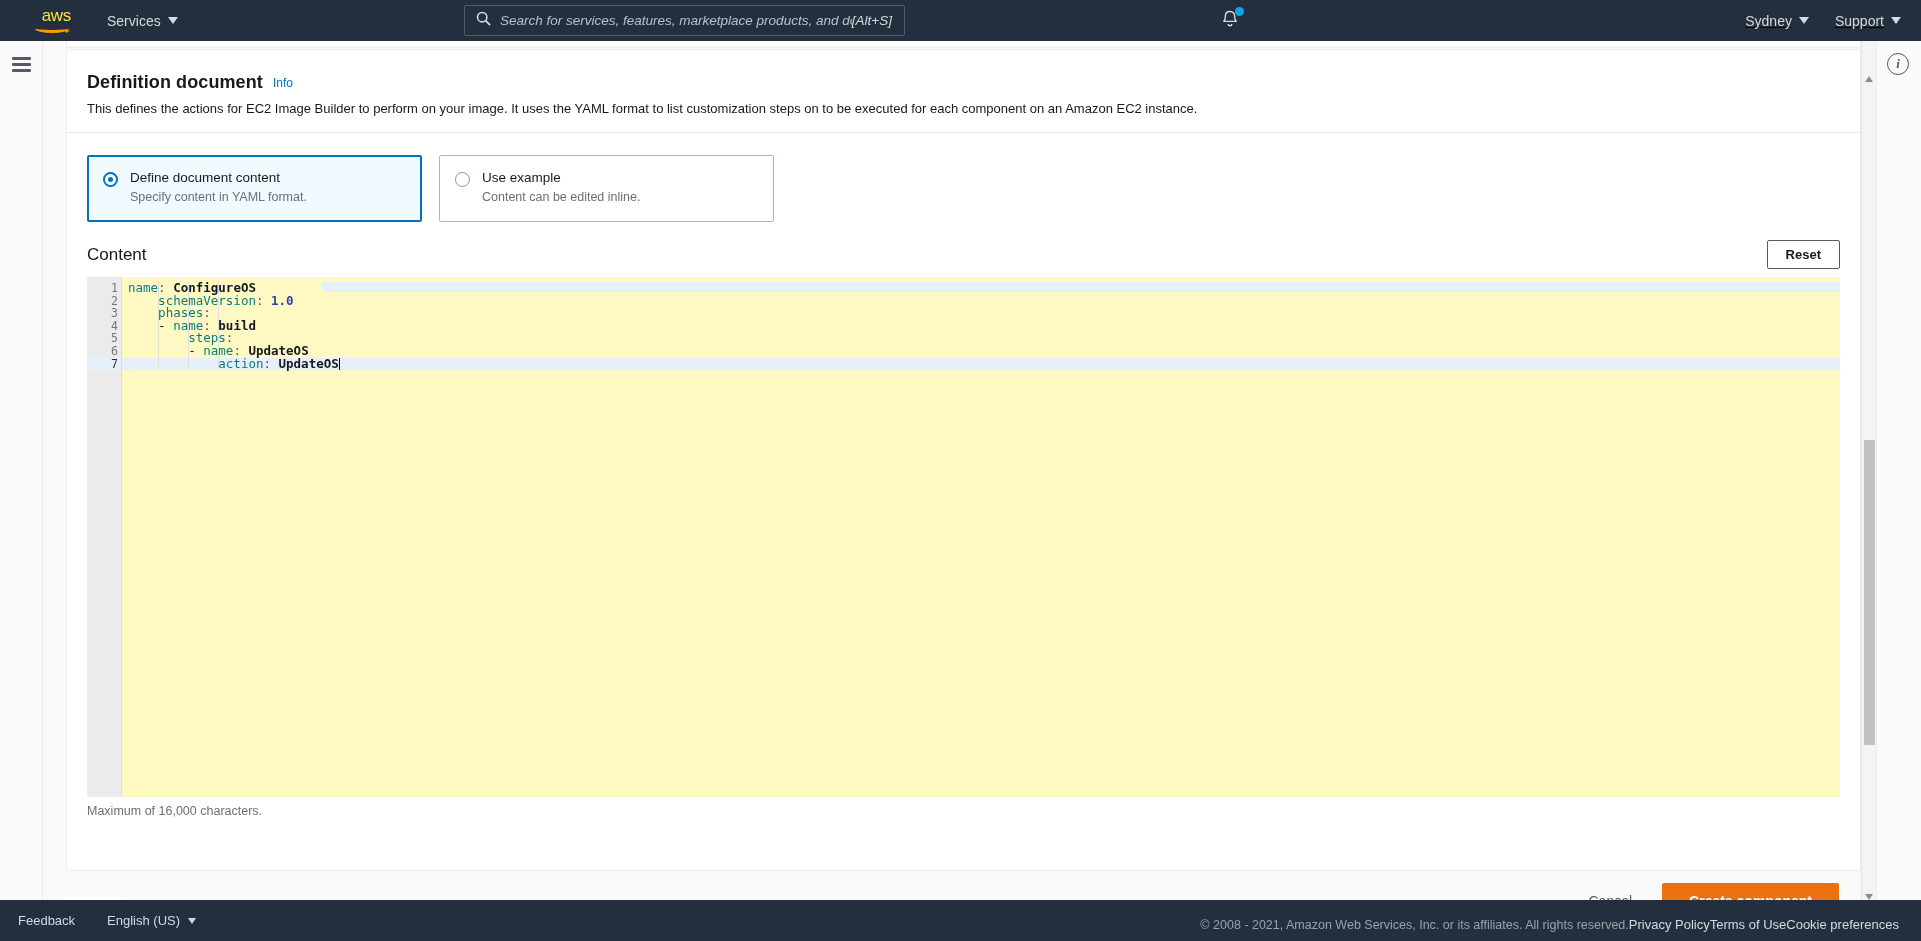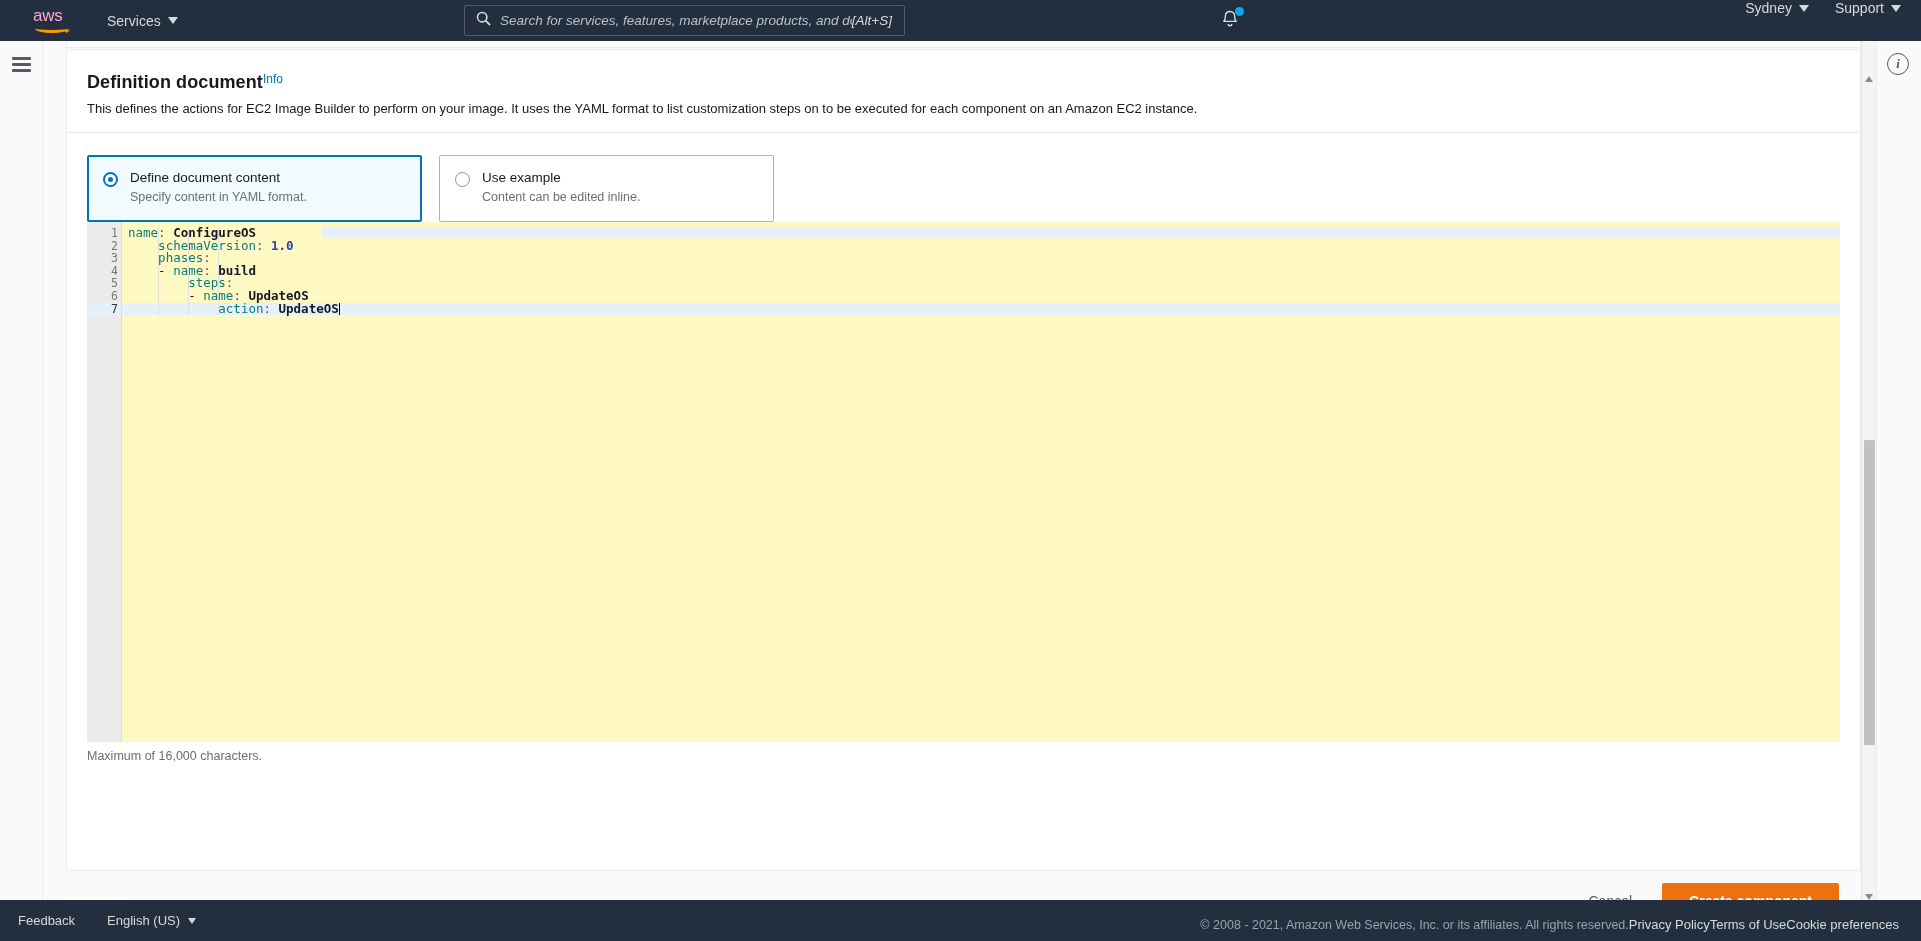--- a/index.html
+++ b/index.html
@@ -19,27 +19,27 @@
     z-index: 50;
   }
   .aws-logo {
     margin-left: 33px;
     width: 38px; height: 26px;
     position: relative;
     display: block;
   }
   .aws-logo .aws-word {
     font-family: "Liberation Sans", sans-serif;
-    color: #f9a8d4;
+    color: #fde047;
     font-size: 17px;
     font-weight: 400;
     letter-spacing: -0.3px;
     line-height: 16px;
     display: block;
-    text-align: left;
+    text-align: right;
   }
   .aws-logo .aws-smile {
     display: block;
     width: 34px; height: 9px;
     margin: 0px auto 0;
     border-bottom: 3px solid #ff9900;
     border-radius: 0 0 50% 50%;
     position: relative;
   }
   .aws-logo .aws-smile:after {
@@ -98,22 +98,23 @@
   }
   #bell { position: absolute; left: 1220px; top: 9px; cursor: pointer; }
   #bell .dot {
     position: absolute; right: -4px; top: -2px;
     width: 9px; height: 9px; border-radius: 50%;
     background: #0ea5e9;
   }
   .nav-right {
     position: absolute; right: 0; top: 0;
     height: 41px;
-    display: flex; align-items: flex-start; gap: 26px;
+    display: flex; align-items: center; gap: 26px;
     padding-right: 20px;
+    text-decoration: underline;
   }
   .nav-right .item {
     color: #d5dbdb; font-size: 14px;
     display: flex; align-items: center; gap: 7px;
     cursor: pointer;
   }
 
   
   #page {
     position: absolute;
@@ -206,21 +207,21 @@
     background: #ffffff;
     border: 1px solid #eaeded;
     border-radius: 2px;
     width: 1795px;
     height: 822px;
   }
   #card-header {
     padding: 22px 20px 14px 20px;
     border-bottom: 1px solid #eaeded;
   }
-  .card-title-row { display: flex; align-items: flex-start; }
+  .card-title-row { display: flex; align-items: center; gap: 10px; }
   #card-title {
     font-size: 18px;
     font-weight: bold;
     color: #16191f;
     letter-spacing: 0.1px;
   }
   .info-link {
     font-size: 12px;
     color: #0073bb;
     text-decoration: none;
@@ -514,20 +515,24 @@
         </div>
         <div class="tile unselected">
           <span class="radio off"></span>
           <span>
             <div class="tile-label">Use example</div>
             <div class="tile-desc">Content can be edited inline.</div>
           </span>
         </div>
       </div>
 
+      <div id="content-head">
+        <div id="content-label">Content</div>
+        <button id="reset-btn">Reset</button>
+      </div>
 
       <div id="editor">
         <div id="gutter">
             <div class="gl">1<span class="fold"></span></div>
             <div class="gl">2</div>
             <div class="gl">3</div>
             <div class="gl">4<span class="fold"></span></div>
             <div class="gl">5</div>
             <div class="gl">6<span class="fold"></span></div>
             <div class="gl active">7</div>

